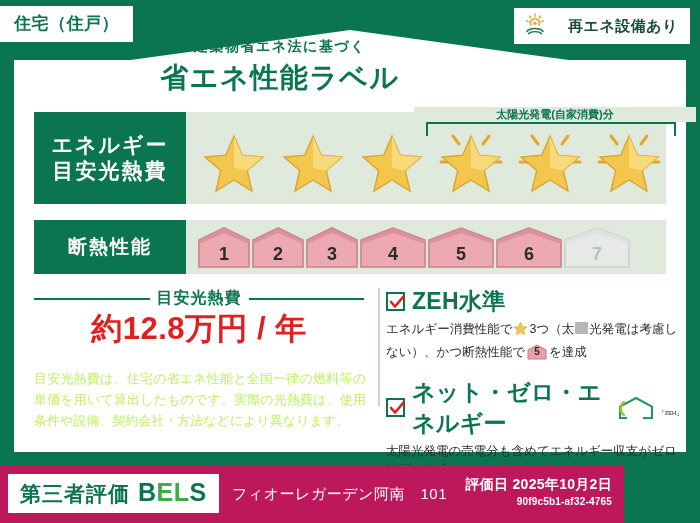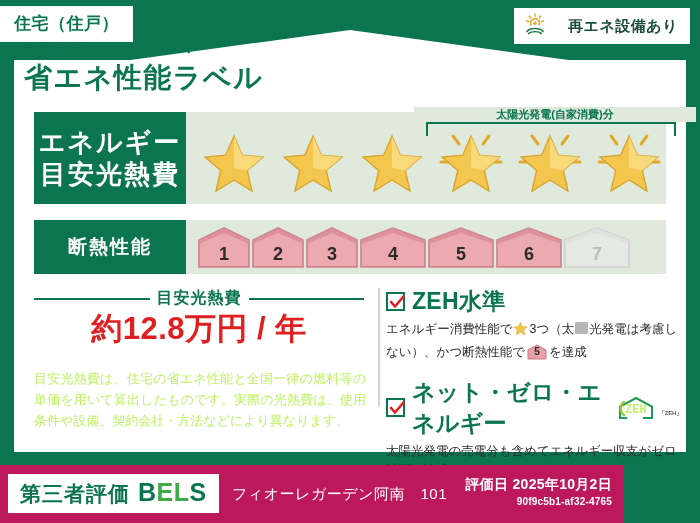--- a/index.html
+++ b/index.html
@@ -38,42 +38,42 @@
     position:absolute;right:10px;top:8px;
     background:#ffffff;
     padding:5px 12px 5px 8px;
     display:flex;align-items:center;gap:20px;
     z-index:6;
   }
   .renew-badge .txt{font-size:15px;font-weight:bold;color:#1b4d3e;letter-spacing:0.5px;}
 
   
   .title-wrap{
-    position:absolute;left:0;top:38px;width:560px;text-align:left;z-index:5;margin-left:24px;
+    position:absolute;left:0;top:38px;width:560px;text-align:center;z-index:5;
   }
   .title-sub{font-size:14px;font-weight:bold;color:#0b7550;letter-spacing:1.5px;}
   .title-main{font-size:28px;font-weight:bold;color:#0b7550;letter-spacing:1.5px;margin-top:3px;}
 
   
   .row{
     position:absolute;display:flex;align-items:stretch;
   }
   .row-label{
     background:#0b7550;color:#ffffff;
     display:flex;flex-direction:column;align-items:center;justify-content:center;
     font-weight:bold;letter-spacing:2px;
     width:152px;
   }
   .row-label span{line-height:1.25;}
   .row-body{
     background:#dfe9dc;flex:1;position:relative;
   }
 
   #row-energy{left:34px;top:112px;width:632px;height:92px;}
-  #row-energy .row-label{font-size:26px;align-items:center;}
+  #row-energy .row-label{font-size:21px;align-items:center;}
   #row-insul{left:34px;top:220px;width:632px;height:54px;}
   #row-insul .row-label{font-size:19px;}
 
   
   .stars{
     position:absolute;left:0;top:0;width:100%;height:100%;
     display:flex;align-items:center;padding-left:10px;box-sizing:border-box;gap:4px;
   }
   .star-cell{position:relative;width:76px;height:72px;}
   .star-cell svg{position:absolute;left:0;top:0;}
@@ -382,21 +382,21 @@
             <path d="M2 8 L6 12.5 L14.5 2.5" fill="none" stroke="#e02020" stroke-width="2.6" stroke-linecap="round" stroke-linejoin="round"></path>
           </svg>
         </span>
         <span class="claim-title">ネット・ゼロ・エネルギー</span>
         <span class="zeh-logo">
           <span style="position:relative;display:inline-block;width:42px;height:24px;">
             <svg width="42" height="24" viewBox="0 0 42 24" style="position:absolute;left:0;top:0;">
               <path d="M12 22 L5 22 L5 10.5 L21 2 L37 10.5 L37 22 L28 22" fill="none" stroke="#1f9a54" stroke-width="2"></path>
               <path d="M9 6 a8 8 0 0 0 0 13" fill="none" stroke="#9ec63b" stroke-width="2.4" stroke-linecap="round"></path>
             </svg>
-            <span style="position:absolute;left:0;top:0;width:42px;height:24px;display:flex;align-items:center;justify-content:center;font-size:12px;font-weight:bold;color:#bef264;padding-top:4px;box-sizing:border-box;font-family:Liberation Mono, monospace;">ZEH</span>
+            <span style="position:absolute;left:0;top:0;width:42px;height:24px;display:flex;align-items:center;justify-content:center;font-size:12px;font-weight:bold;color:#ffffff;padding-top:4px;box-sizing:border-box;">ZEH</span>
           </span>
           <span class="zeh-cap">「ZEH」</span>
         </span>
       </div>
       <div class="claim-body">太陽光発電の売電分も含めてエネルギー収支がゼロ以下を達成</div>
     </div>
 
   </div>
 
   <div class="footer">

